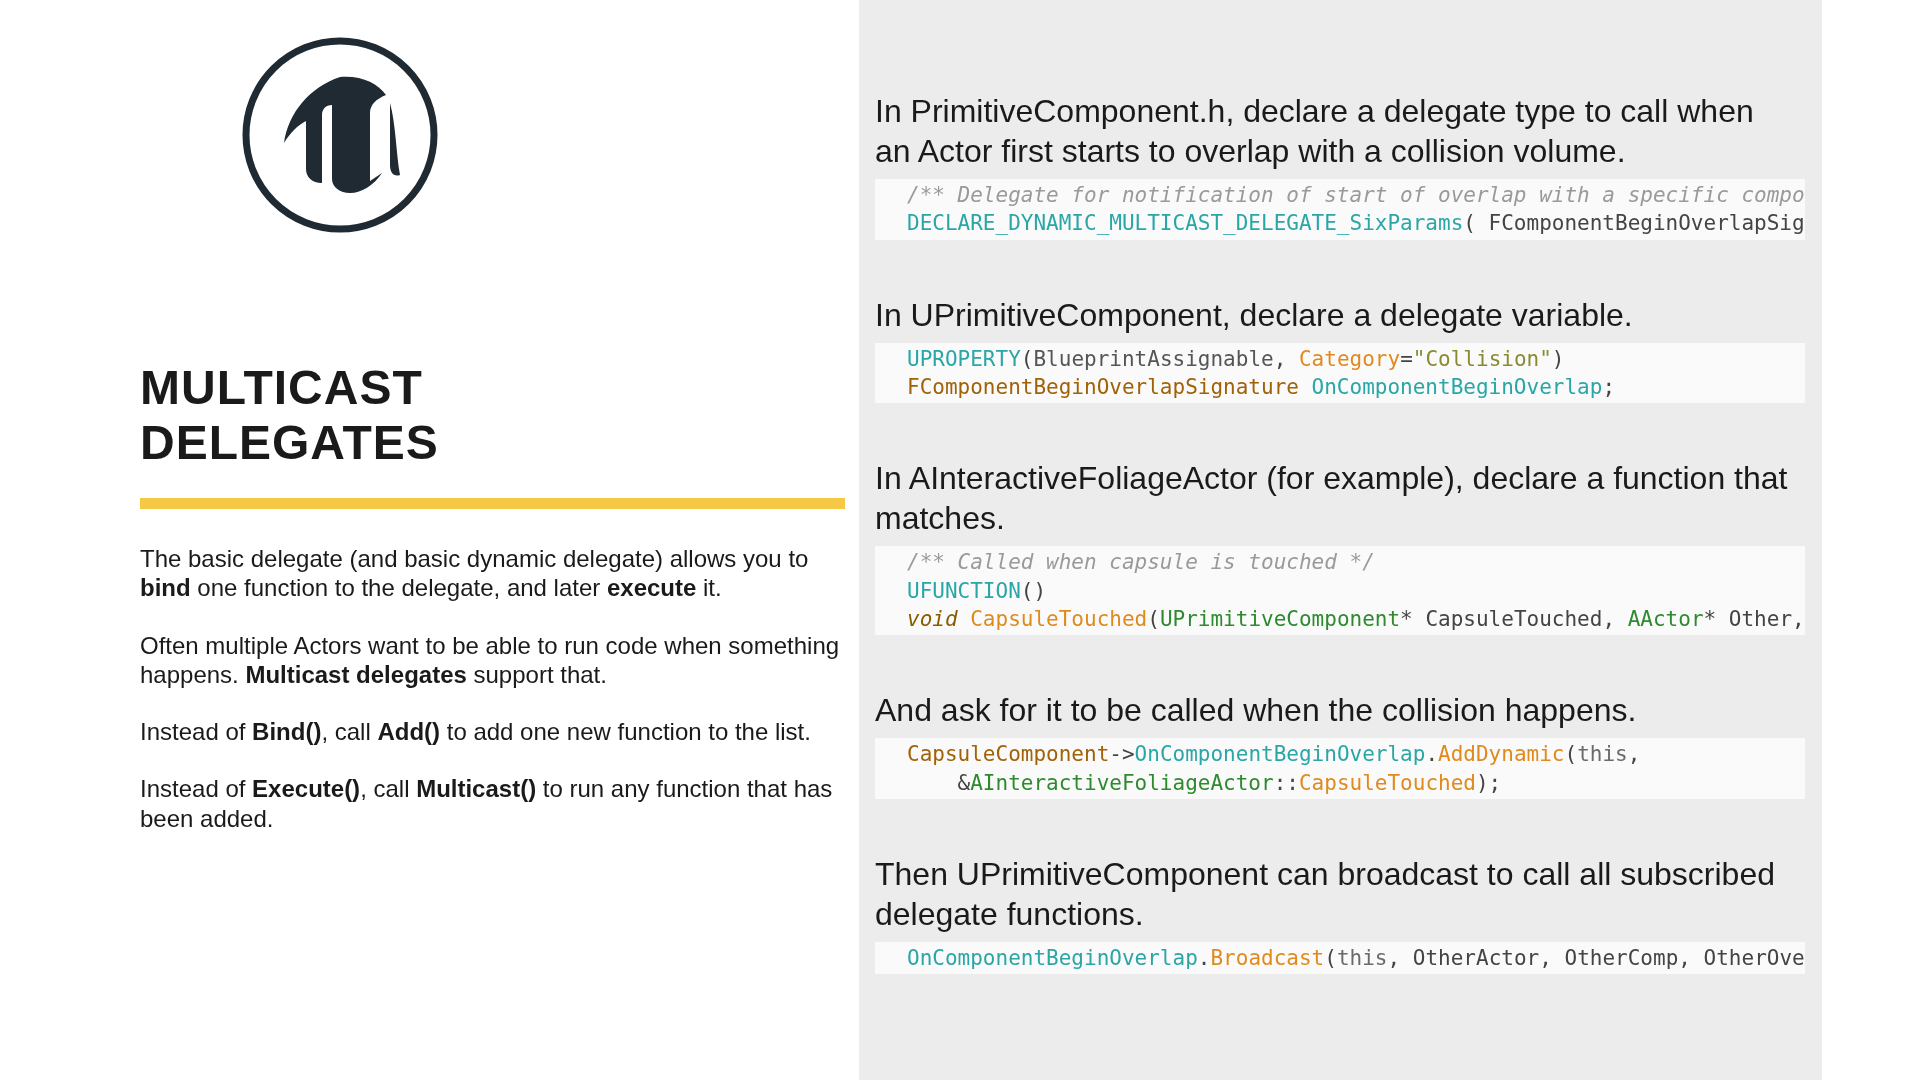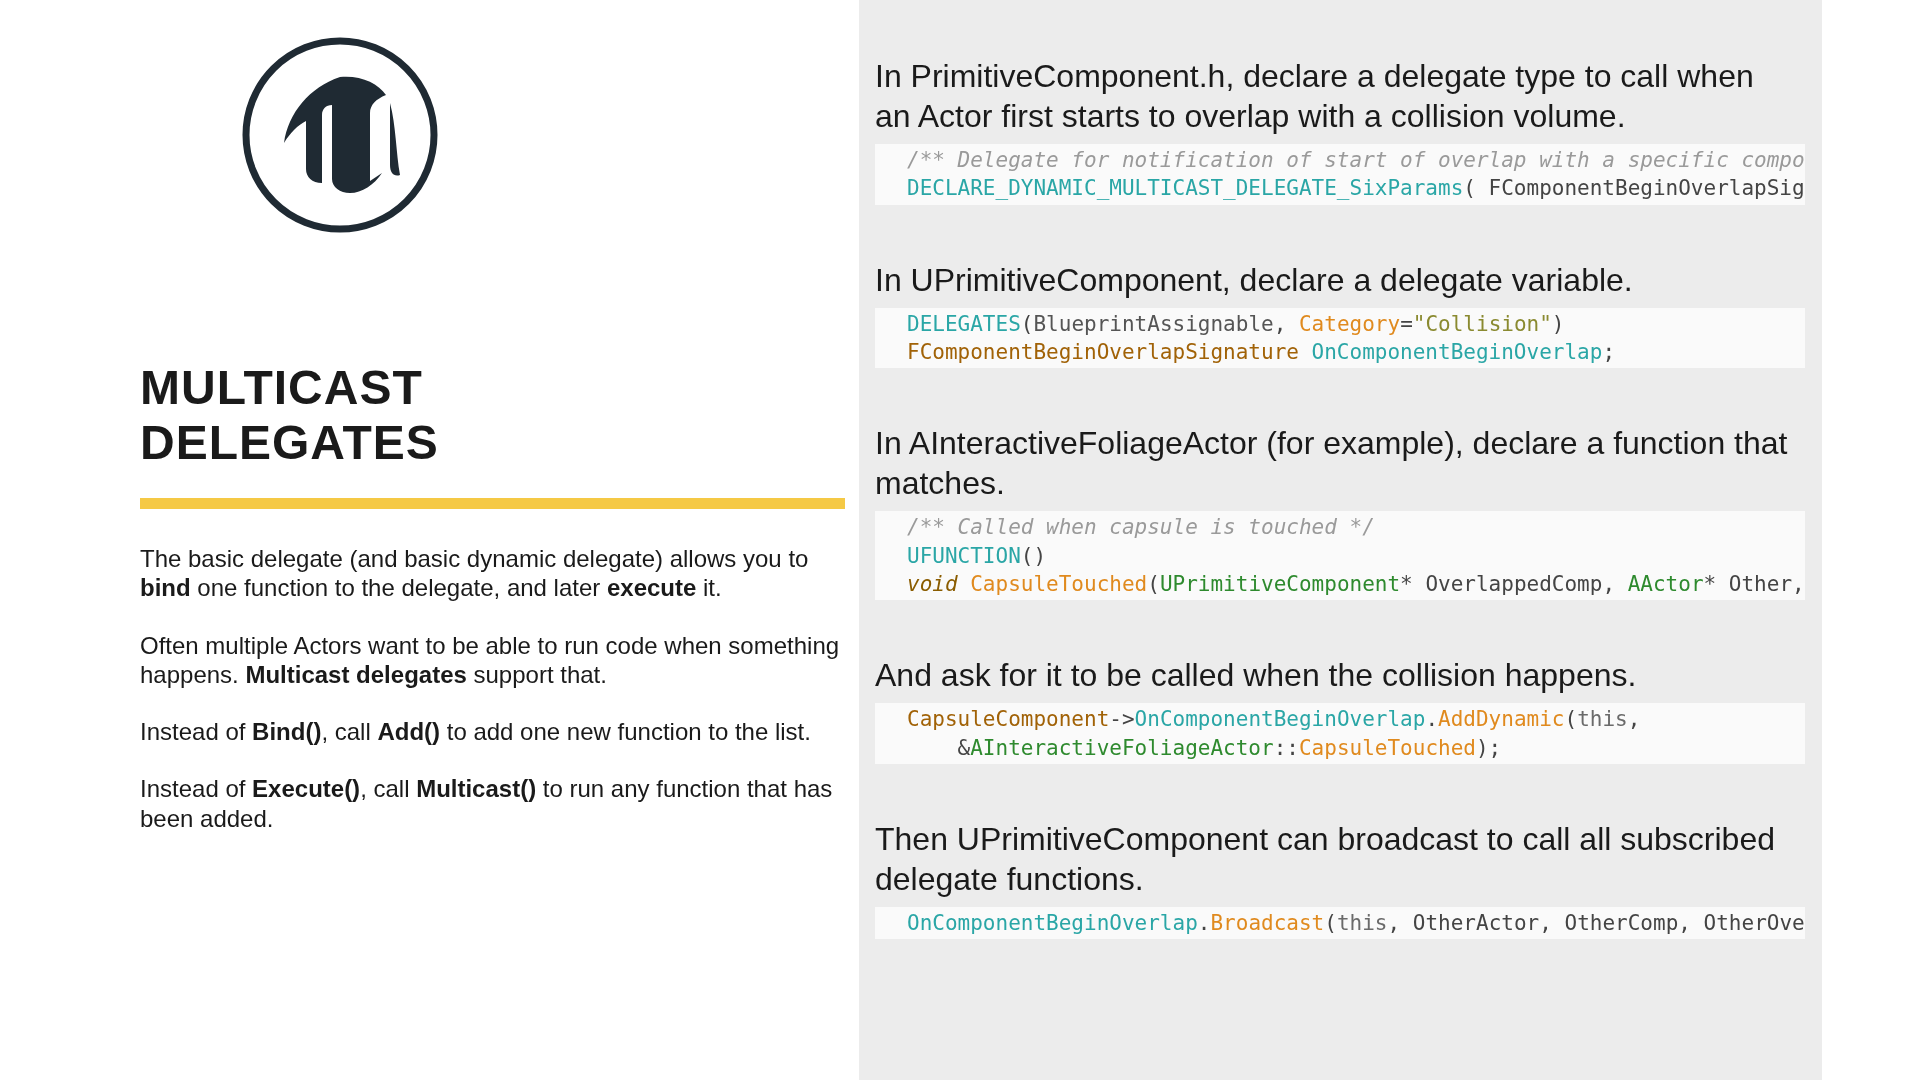--- a/index.html
+++ b/index.html
@@ -21,21 +21,21 @@
     height: 1080px;
     background: #fff;
     padding: 35px 140px 0 140px;
     box-sizing: border-box;
   }
   .right {
     width: 963px;
     height: 1080px;
     background: #ececec;
     box-sizing: border-box;
-    padding: 56px 0 0 16px;
+    padding: 91px 0 0 16px;
   }
   .logo {
     width: 200px;
     height: 200px;
     margin-left: 100px;
     margin-bottom: 125px;
   }
   h1.title {
     font-size: 48px;
     font-weight: 700;
@@ -142,27 +142,27 @@
 
   </div>
 
   <div class="right">
 
     <div class="section-heading">In PrimitiveComponent.h, declare a delegate type to call when an Actor first starts to overlap with a collision volume.</div>
     <div class="code-block"><span class="tok-comment">/** Delegate for notification of start of overlap with a specific component */</span>
 <span class="tok-macro">DECLARE_DYNAMIC_MULTICAST_DELEGATE_SixParams</span><span class="tok-punc">( FComponentBeginOverlapSignature, UPr</span></div>
 
     <div class="section-heading">In UPrimitiveComponent, declare a delegate variable.</div>
-    <div class="code-block"><span class="tok-macro">DELEGATES</span><span class="tok-punc">(</span><span class="tok-param">BlueprintAssignable</span><span class="tok-punc">, </span><span class="tok-func">Category</span><span class="tok-punc">=</span><span class="tok-str">"Collision"</span><span class="tok-punc">)</span>
+    <div class="code-block"><span class="tok-macro">UPROPERTY</span><span class="tok-punc">(</span><span class="tok-param">BlueprintAssignable</span><span class="tok-punc">, </span><span class="tok-func">Category</span><span class="tok-punc">=</span><span class="tok-str">"Collision"</span><span class="tok-punc">)</span>
 <span class="tok-type">FComponentBeginOverlapSignature</span><span class="tok-macro"> OnComponentBeginOverlap</span><span class="tok-punc">;</span></div>
 
     <div class="section-heading">In AInteractiveFoliageActor (for example), declare a function that matches.</div>
     <div class="code-block"><span class="tok-comment">/** Called when capsule is touched */</span>
 <span class="tok-macro">UFUNCTION</span><span class="tok-punc">()</span>
-<span class="tok-kw">void</span><span class="tok-func"> CapsuleTouched</span><span class="tok-punc">(</span><span class="tok-class">UPrimitiveComponent</span><span class="tok-punc">* OverlappedComp, </span><span class="tok-class">AActor</span><span class="tok-punc">* Other, UPrimit</span></div>
+<span class="tok-kw">void</span><span class="tok-func"> CapsuleTouched</span><span class="tok-punc">(</span><span class="tok-class">UPrimitiveComponent</span><span class="tok-punc">* CapsuleTouched, </span><span class="tok-class">AActor</span><span class="tok-punc">* Other, UPrimit</span></div>
 
     <div class="section-heading">And ask for it to be called when the collision happens.</div>
     <div class="code-block"><span class="tok-type">CapsuleComponent</span><span class="tok-punc">-&gt;</span><span class="tok-macro">OnComponentBeginOverlap</span><span class="tok-punc">.</span><span class="tok-func">AddDynamic</span><span class="tok-punc">(</span><span class="tok-this">this</span><span class="tok-punc">,</span>
 <span class="tok-punc">    &amp;</span><span class="tok-class">AInteractiveFoliageActor</span><span class="tok-punc">::</span><span class="tok-func">CapsuleTouched</span><span class="tok-punc">);</span></div>
 
     <div class="section-heading">Then UPrimitiveComponent can broadcast to call all subscribed delegate functions.</div>
     <div class="code-block" style="margin-bottom:0;"><span class="tok-macro">OnComponentBeginOverlap</span><span class="tok-punc">.</span><span class="tok-func">Broadcast</span><span class="tok-punc">(</span><span class="tok-this">this</span><span class="tok-punc">, OtherActor, OtherComp, OtherOverlap.Get</span></div>
 
   </div>
 

